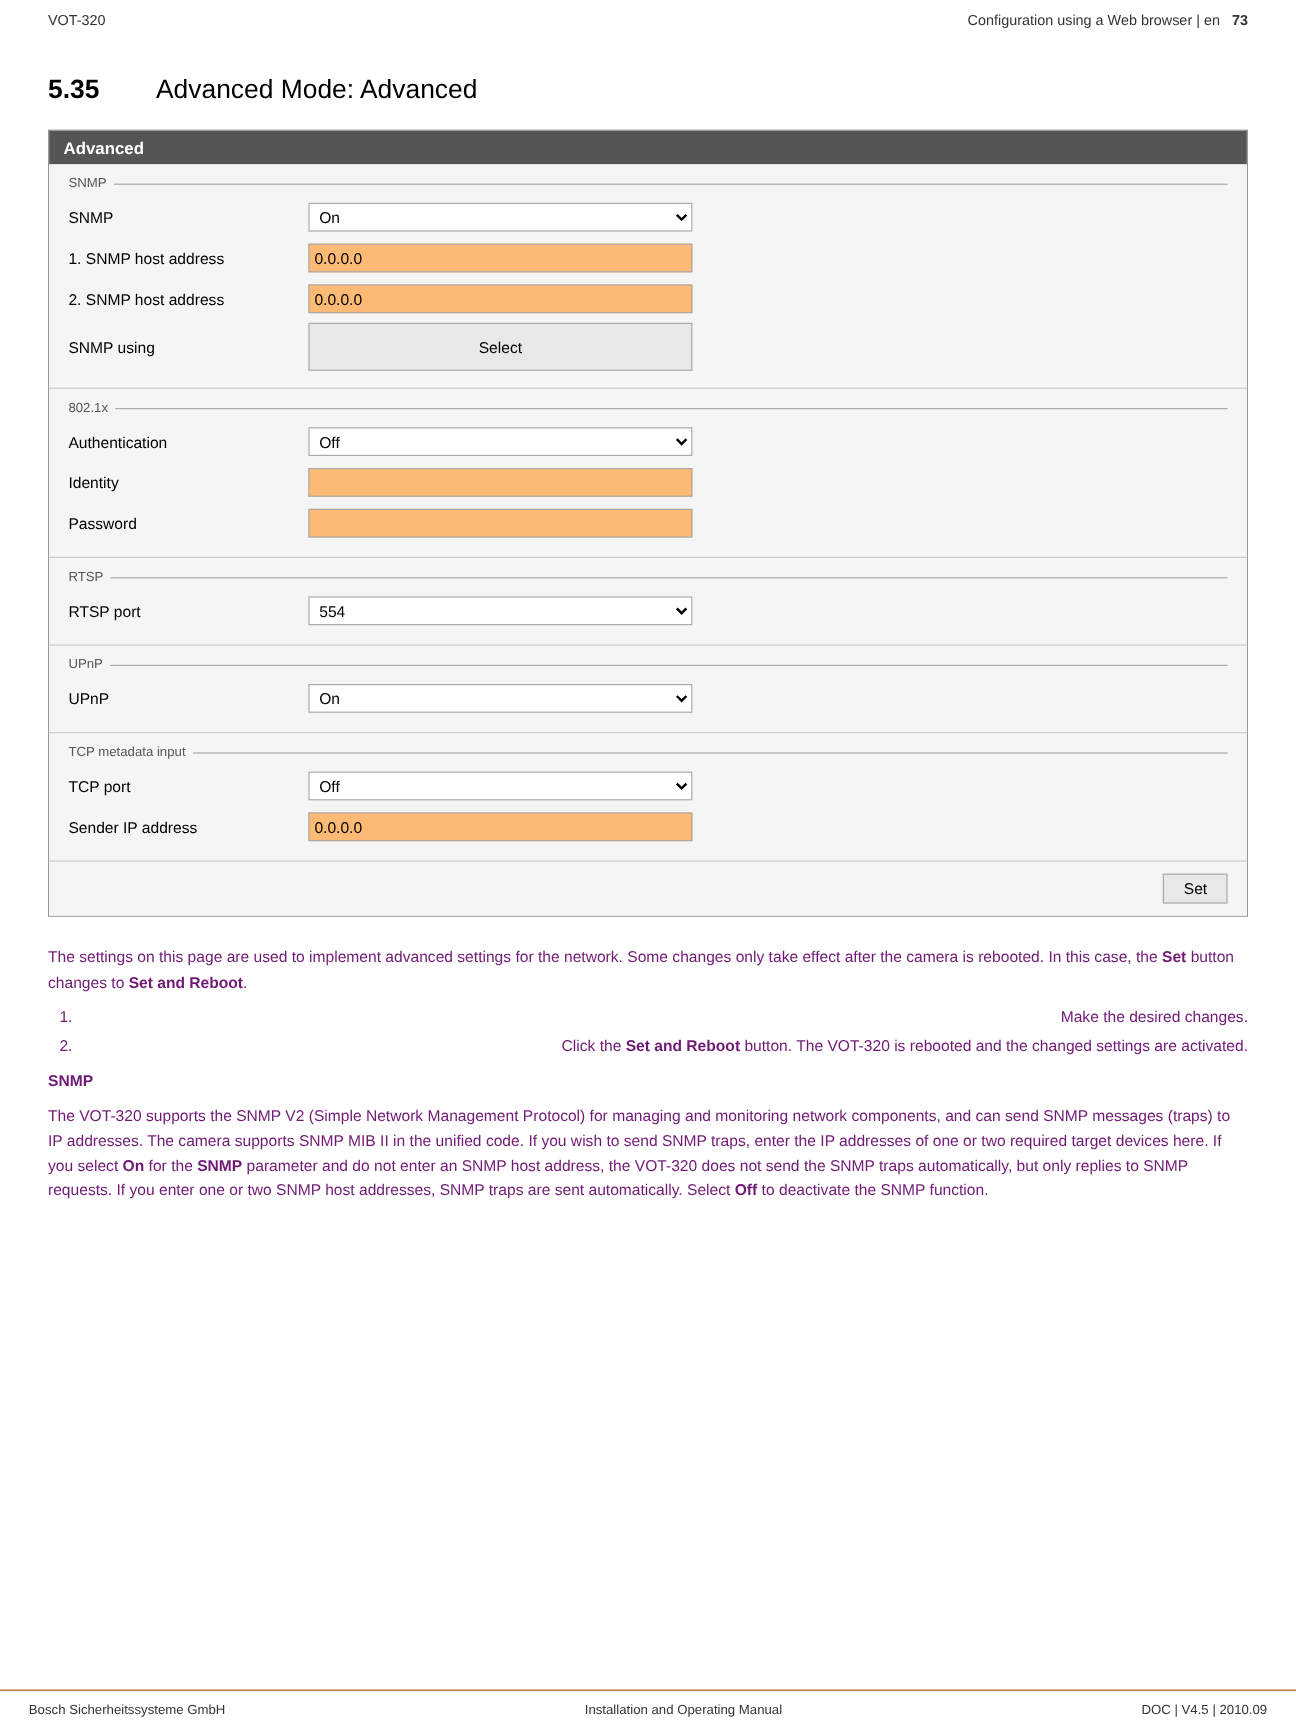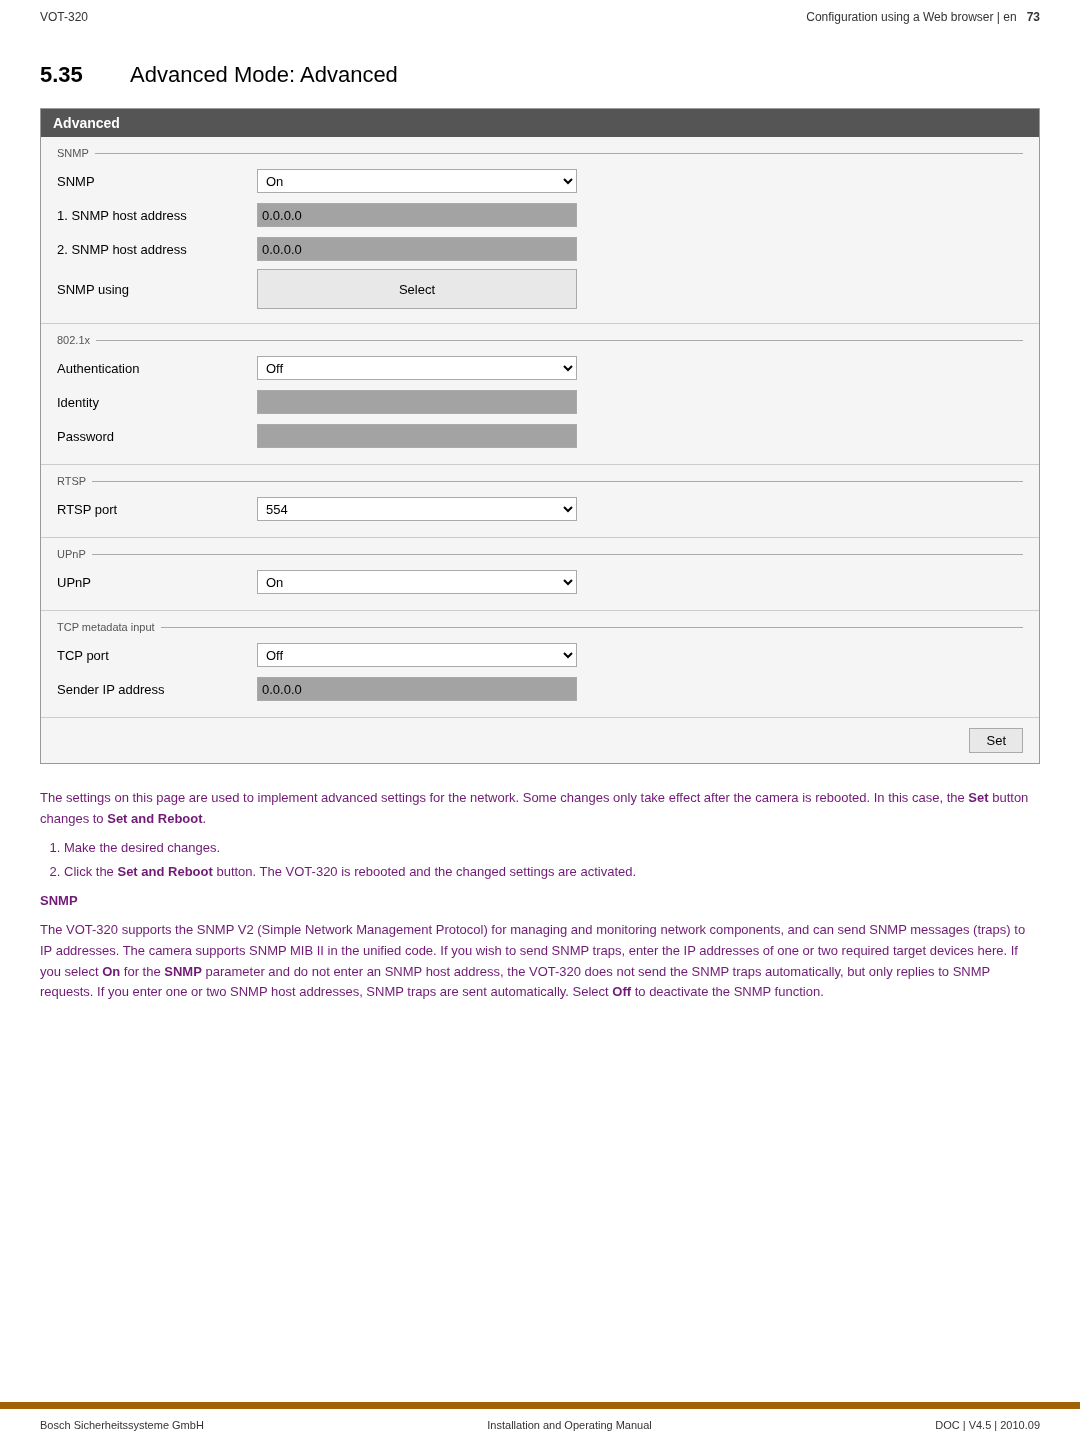--- a/index.html
+++ b/index.html
@@ -118,21 +118,21 @@
       border: 1px solid #aaa;
       background: #fff;
       font-size: 13px;
       padding: 0 4px;
       appearance: auto;
     }
     input.field {
       width: 100%;
       height: 24px;
       border: 1px solid #aaa;
-      background: #a3a3a3;
+      background: #fdba74;
       font-size: 13px;
       padding: 0 4px;
     }
     button.select-btn {
       width: 100%;
       height: 40px;
       border: 1px solid #aaa;
       background: #e8e8e8;
       font-size: 13px;
       cursor: pointer;
@@ -163,32 +163,33 @@
     }
     .description p {
       margin-bottom: 8px;
     }
     .description ol {
       margin-left: 24px;
       margin-bottom: 8px;
     }
     .description ol li {
       margin-bottom: 4px;
+      text-align: right;
     }
 
     
     .page-footer {
       position: absolute;
       bottom: 0;
       left: 0;
       right: 0;
       display: flex;
       justify-content: space-between;
-      padding: 10px 40px;
-      border-top: 7px solid #a16207;
+      padding: 10px 24px;
+      border-top: 1px solid #a16207;
       font-size: 11px;
       color: #333;
     }
   </style>
 </head>
 <body>
 
 <div class="page-header">
   <span class="left">VOT-320</span>
   <span class="right">

